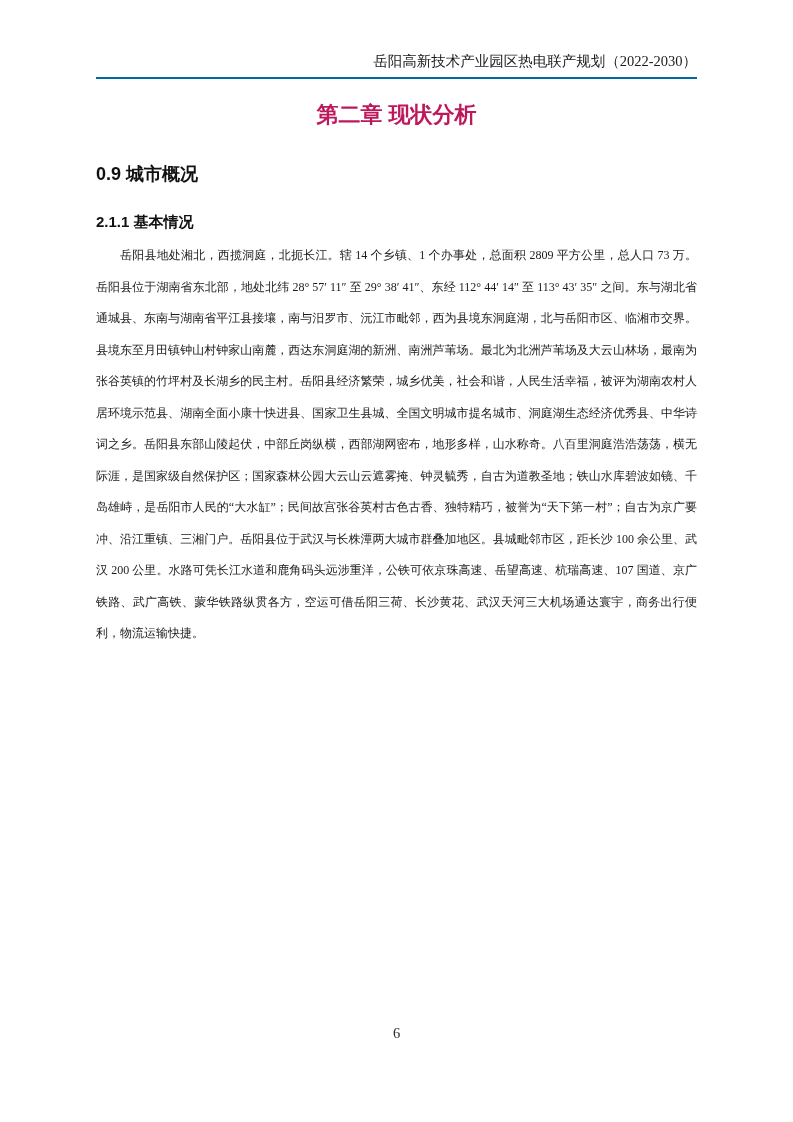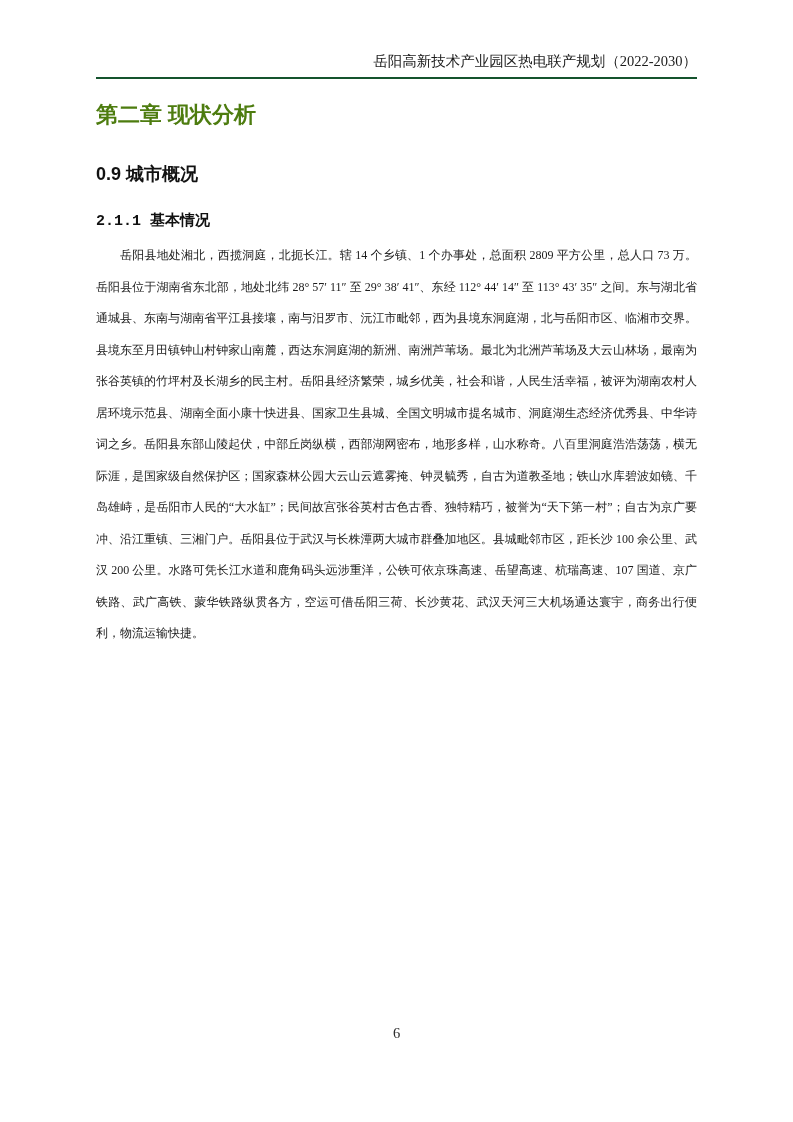--- a/index.html
+++ b/index.html
@@ -14,50 +14,51 @@
     width: 793px;
     height: 1122px;
     background: #ffffff;
     color: #1b1b1b;
     overflow: hidden;
   }
   .content {
     padding: 50px 96px 0 96px;
   }
   .header {
-    border-bottom: 2px solid #14532d;
+    border-bottom: 2px solid #0369a1;
     padding-bottom: 5px;
   }
   .header-title {
     display: block;
     text-align: right;
     font-size: 14.5px;
     line-height: 22px;
     color: #1b1b1b;
     font-family: "Liberation Serif", "DejaVu Serif", serif;
   }
   .chapter-title {
     margin-top: 20px;
+    text-align: center;
     font-family: "Liberation Sans", "DejaVu Sans", sans-serif;
     font-weight: 700;
     font-size: 22px;
     line-height: 32px;
-    color: #4d7c0f;
+    color: #be185d;
   }
   .section-heading {
     margin-top: 30px;
     font-family: "Liberation Sans", "DejaVu Sans", sans-serif;
     font-weight: 700;
     font-size: 18px;
     line-height: 26px;
     color: #111;
   }
   .subsection-heading {
     margin-top: 24px;
-    font-family: Liberation Mono, monospace;
+    font-family: Liberation Sans, sans-serif;
     font-weight: 700;
     font-size: 15px;
     line-height: 22px;
     color: #111;
   }
   .body-paragraph {
     margin-top: 7px;
     width: 601px;
     font-size: 12px;
     line-height: 31.5px;

